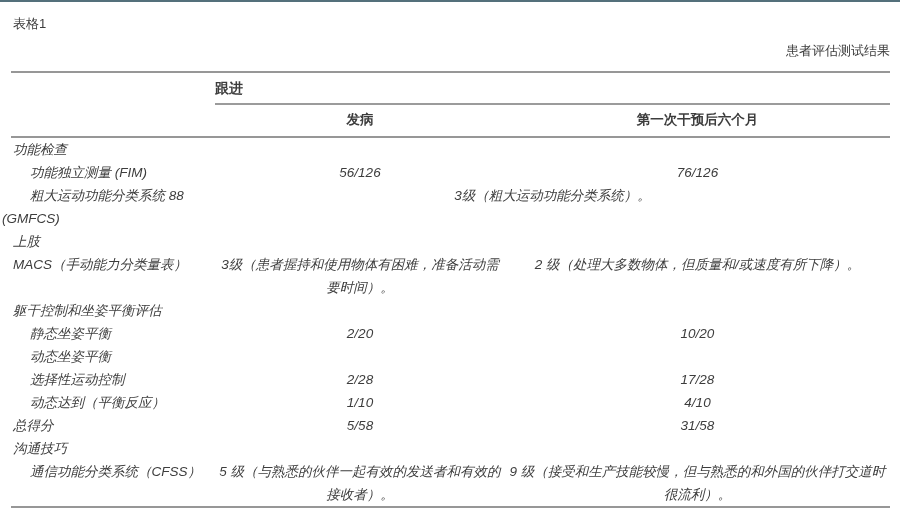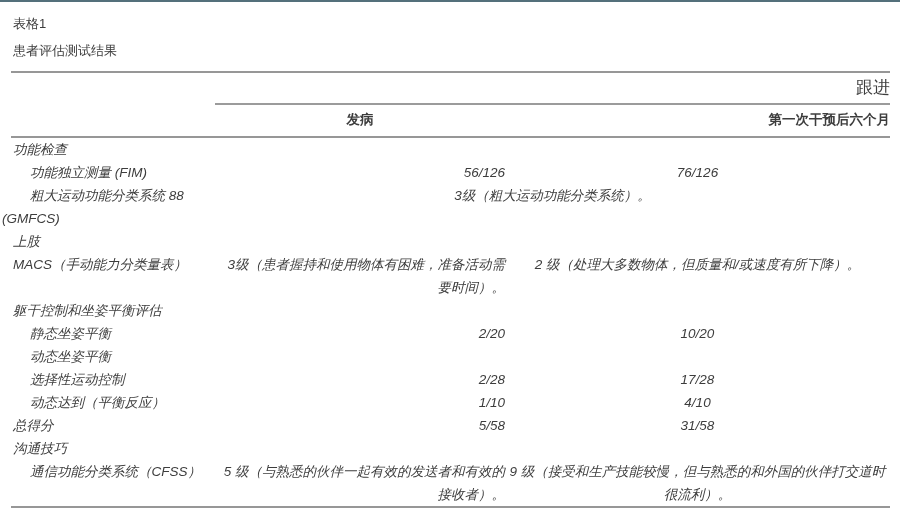--- a/index.html
+++ b/index.html
@@ -36,73 +36,74 @@
     line-height: 26px;
     padding-top: 9px;
     text-indent: 11px;
     white-space: nowrap;
   }
   .caption-line {
     font-size: 13px;
     line-height: 28px;
     text-indent: 11px;
     white-space: nowrap;
+    text-align: right;
   }
   .rule-b { margin-top: 6px; }
 
   
   .hdr1 {
     display: flex;
   }
   .hdr1-spacer { width: 213px; }
   .hdr1-span {
     flex: 1;
-    text-align: right;
-    font-weight: normal;
-    font-size: 17px;
+    text-align: left;
+    font-weight: bold;
+    font-size: 14px;
     line-height: 30px;
     border-bottom: 2px solid #9b9b9b;
   }
   
   .hdr2 {
     display: flex;
     height: 31px;
   }
   .hdr2 .h-label { width: 213px; }
   .hdr2 .h-c1 {
     width: 290px;
     text-align: center;
     font-weight: bold;
     font-size: 13.5px;
     line-height: 30px;
   }
   .hdr2 .h-c2 {
     flex: 1;
-    text-align: right;
+    text-align: center;
     font-weight: bold;
     font-size: 13.5px;
     line-height: 30px;
   }
 
   
   .tbody { font-size: 13.5px; }
   .row {
     display: flex;
     align-items: flex-start;
     font-style: italic;
   }
   .cl {
     width: 213px;
     line-height: 23px;
   }
   .cl.sec { text-indent: 11px; } 
   .cl.ind { text-indent: 28px; } 
   .c1 {
     width: 290px;
-    text-align: right;
+    text-align: center;
     line-height: 23px;
   }
   .c2 {
     flex: 1;
     text-align: center;
     line-height: 23px;
   }
 </style>
 </head>
 <body>

